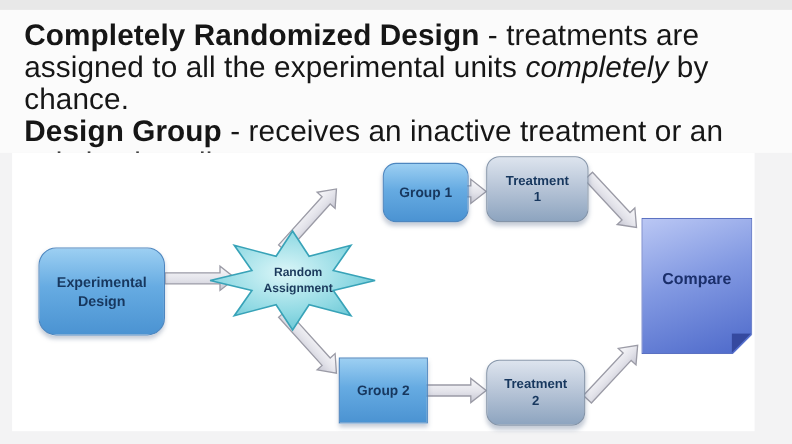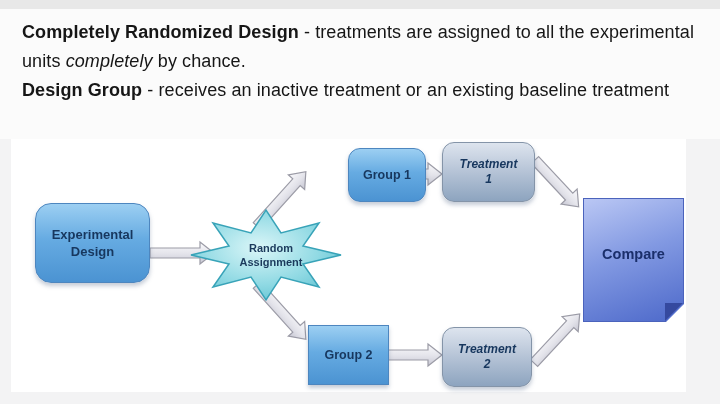--- a/index.html
+++ b/index.html
@@ -4,44 +4,43 @@
 <style>
   html,body{margin:0;padding:0;}
   body{
     width:720px;height:404px;position:relative;overflow:hidden;
     background:#fbfbfb;
     font-family:"Liberation Sans",sans-serif;
   }
   #top-strip{position:absolute;left:0;top:0;width:720px;height:9px;background:#e8e8e8;}
   #definitions{
     position:absolute;left:22px;top:18px;width:678px;
-    font-size:18px;line-height:29px;color:#161616;letter-spacing:0.1px;
+    font-size:27px;line-height:29px;color:#161616;letter-spacing:0.1px;
   }
   #definitions p{margin:0;}
   #definitions b{font-weight:700;}
   #definitions i{font-style:italic;}
 
   #band{position:absolute;left:0;top:139px;width:720px;height:265px;background:#f3f3f4;}
   #panel{position:absolute;left:11px;top:139px;width:675px;height:253px;background:#ffffff;}
 
   .node{
     position:absolute;display:flex;flex-direction:column;align-items:center;justify-content:center;
     font-weight:700;color:#17375e;text-align:center;
     box-shadow:0 3px 4px rgba(90,110,140,0.35);
   }
   .bluebox{
     background:linear-gradient(180deg,#9ccff2 0%,#66abe2 45%,#4b93d2 100%);
     border:1px solid #4d86bf;
   }
   .treatbox{
     background:linear-gradient(180deg,#dde4ee 0%,#b5c3d6 50%,#8da4bf 100%);
     border:1px solid #8494a8;
-    font-style:italic;
   }
-  #node-eu{left:24px;top:64px;width:113px;height:78px;border-radius:16px;font-size:13px;line-height:17px;}
+  #node-eu{left:24px;top:86px;width:113px;height:78px;border-radius:16px;font-size:13px;line-height:17px;}
   #node-g1{left:296px;top:9px;width:76px;height:52px;border-radius:12px;font-size:12.5px;margin-left:41px;}
   #node-g2{left:297px;top:186px;width:79px;height:58px;border-radius:0;font-size:12.5px;}
   #node-t1{left:431px;top:3px;width:91px;height:58px;border-radius:12px;font-size:12px;line-height:15px;}
   #node-t2{left:431px;top:188px;width:88px;height:58px;border-radius:12px;font-size:12px;line-height:15px;}
 
   #node-compare{
     left:572px;top:59px;width:99px;height:122px;
     background:linear-gradient(160deg,#bac7f4 0%,#8299e2 45%,#4d69ca 100%);
     clip-path:polygon(0 0,100% 0,100% calc(100% - 18px),calc(100% - 18px) 100%,0 100%);
     font-size:14.5px;line-height:20px;color:#1b2f6b;

